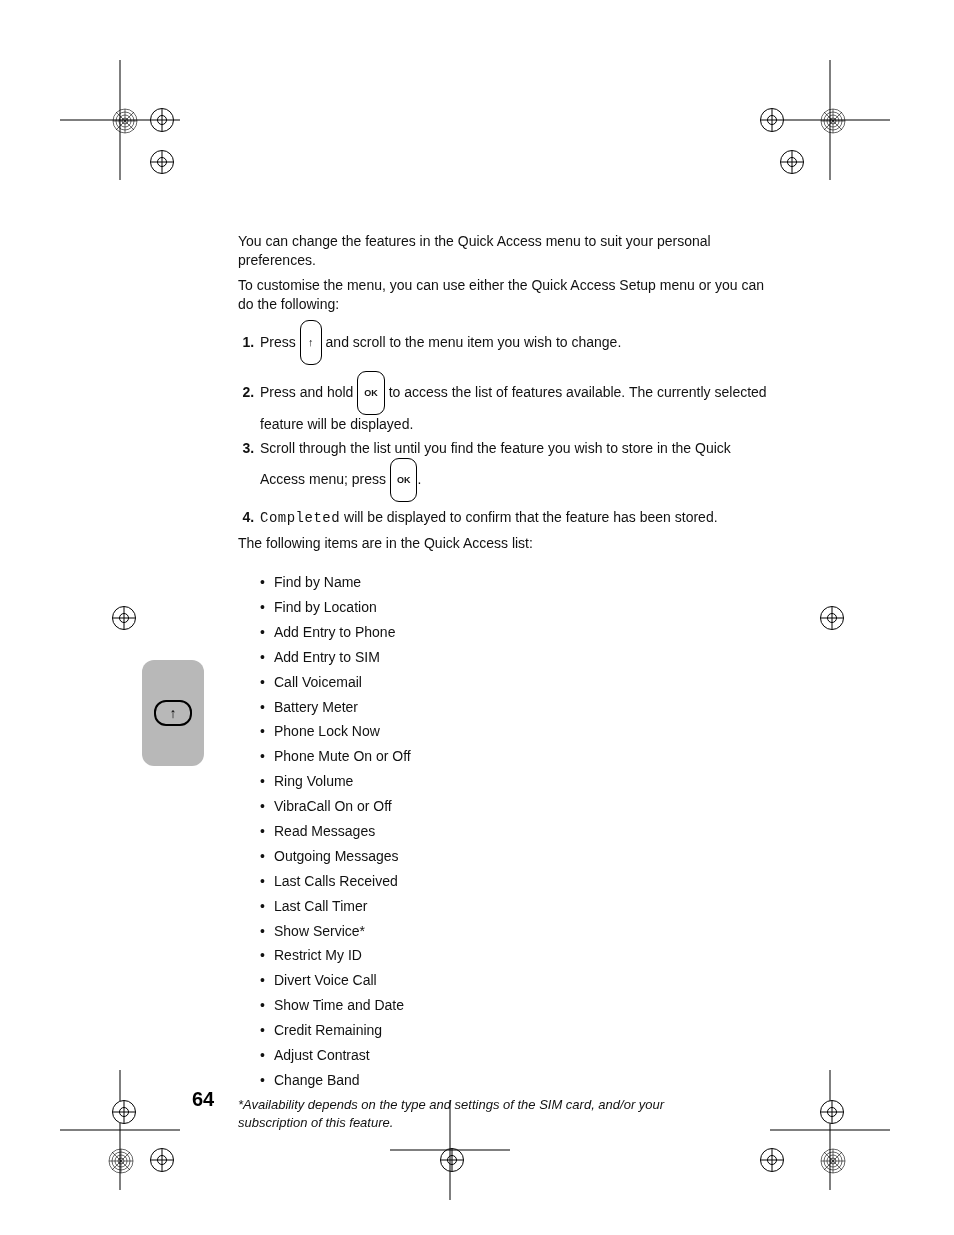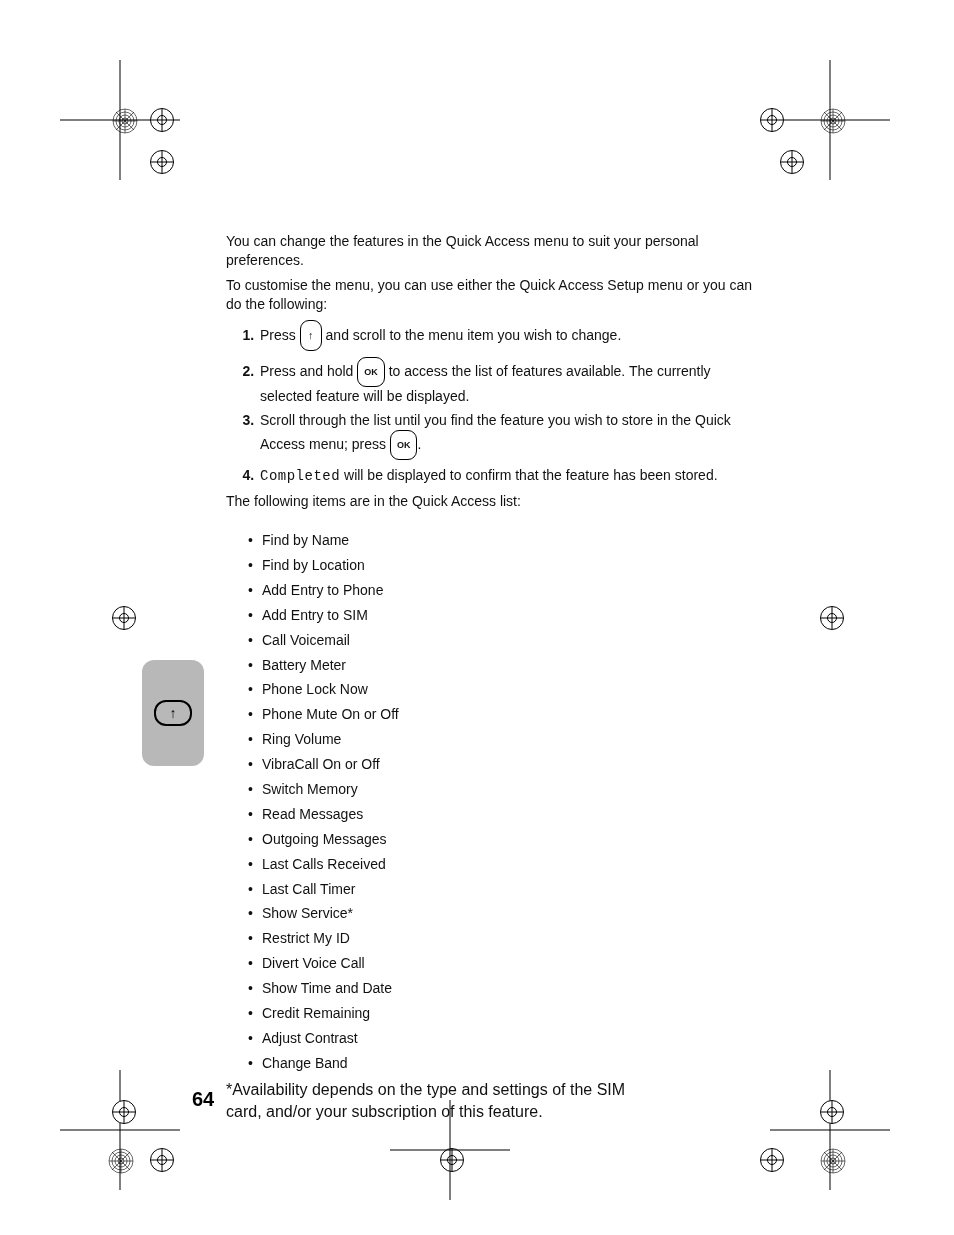--- a/index.html
+++ b/index.html
@@ -7,31 +7,31 @@
   .cross{position:absolute;width:120px;height:120px;pointer-events:none}
   .cross .h{position:absolute;top:50%;left:0;width:100%;height:0;border-top:1px solid #000;transform:translateY(-.5px)}
   .cross .v{position:absolute;left:50%;top:0;height:100%;width:0;border-left:1px solid #000;transform:translateX(-.5px)}
   .reg{position:absolute;width:22px;height:22px;border:1px solid #000;border-radius:50%;display:flex;align-items:center;justify-content:center;background:#fff}
   .reg::before,.reg::after{content:"";position:absolute;background:#000}
   .reg::before{width:100%;height:1px;top:50%;left:0;transform:translateY(-.5px)}
   .reg::after{height:100%;width:1px;left:50%;top:0;transform:translateX(-.5px)}
   .reg .inner{width:8px;height:8px;border:1px solid #000;border-radius:50%}
   .spiral{position:absolute;width:26px;height:26px;border-radius:50%;overflow:hidden}
   .spiral svg{width:100%;height:100%;display:block}
-  .content{position:absolute;left:226px;top:232px;width:530px;font-size:14px;line-height:1.35;color:#111}
+  .content{position:absolute;left:238px;top:232px;width:530px;font-size:14px;line-height:1.35;color:#111}
   .content p{margin:0 0 6px}
   .steps{margin:0;padding:0 0 0 20px}
-  .steps li{padding-left:2px;margin:0 12px 6px}
+  .steps li{padding-left:2px;margin:0 0 6px}
   .steps li::marker{font-weight:700}
   .items{margin:20px 0 0;padding:0 0 0 22px;list-style:none}
   .items li{position:relative;margin:0 0 6px;padding-left:14px}
   .items li::before{content:"•";position:absolute;left:0;top:0}
-  .key{display:inline-block;border:1px solid #000;border-radius:9px;padding:7px 6px;font-size:9px;font-weight:700;line-height:14px;vertical-align:1px;min-width:8px;text-align:center}
+  .key{display:inline-block;border:1px solid #000;border-radius:9px;padding:14px 6px;font-size:9px;font-weight:700;line-height:14px;vertical-align:1px;min-width:8px;text-align:center}
   .key.up::after{content:"↑";font-weight:400;font-size:11px}
-  .footnote{margin:16px 0 0 40px;font-size:16px;line-height:1.4;max-width:430px}
+  .footnote{margin:16px 0 0 40px;font-style:italic;font-size:13px;line-height:1.4;max-width:430px}
   .mono{font-family:"Courier New",monospace;letter-spacing:.5px}
   .tab{position:absolute;left:142px;top:660px;width:62px;height:106px;background:#b8b8b8;border-radius:12px;display:flex;align-items:center;justify-content:center}
   .tab .oval{width:34px;height:22px;border:2px solid #000;border-radius:12px;display:flex;align-items:center;justify-content:center;font-size:14px;font-weight:700}
   .pagenum{position:absolute;left:192px;top:1088px;font-weight:700;font-size:20px}
 </style>
 </head>
 <body>
 
 <div class="page">
 
@@ -167,21 +167,20 @@
         <li>Find by Name</li>
         <li>Find by Location</li>
         <li>Add Entry to Phone</li>
         <li>Add Entry to SIM</li>
         <li>Call Voicemail</li>
         <li>Battery Meter</li>
         <li>Phone Lock Now</li>
         <li>Phone Mute On or Off</li>
         <li>Ring Volume</li>
         <li>VibraCall On or Off</li>
-        <li>Switch Memory</li>
         <li>Read Messages</li>
         <li>Outgoing Messages</li>
         <li>Last Calls Received</li>
         <li>Last Call Timer</li>
         <li>Show Service*</li>
         <li>Restrict My ID</li>
         <li>Divert Voice Call</li>
         <li>Show Time and Date</li>
         <li>Credit Remaining</li>
         <li>Adjust Contrast</li>

